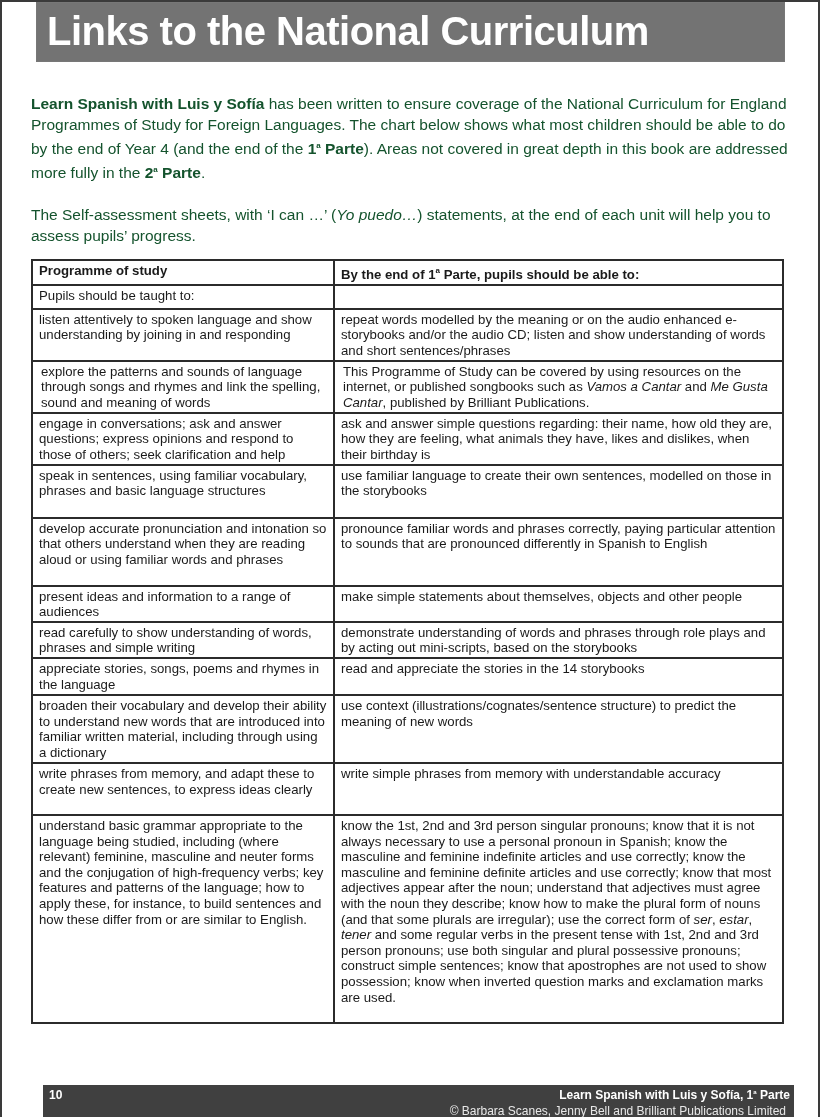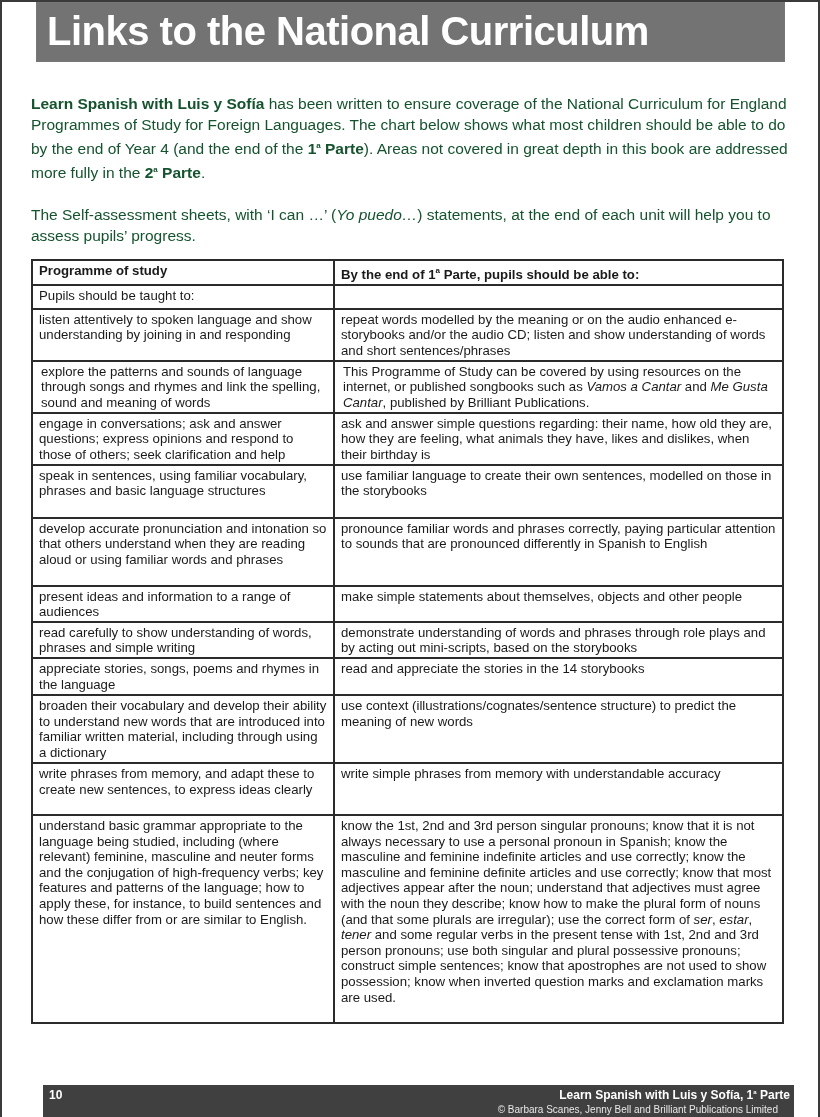--- a/index.html
+++ b/index.html
@@ -59,21 +59,21 @@
       background: #404040; color: #ffffff; margin-left: 12px;
     }
     .footer .page-num {
       position: absolute; left: 6px; top: 3px; font-weight: bold; font-size: 12px;
     }
     .footer .book-title {
       position: absolute; right: 4px; top: 3px; font-weight: bold; font-size: 12px;
     }
     .footer .book-title sup.ord { font-size: 6px; vertical-align: 5px; }
     .footer .copyright {
-      position: absolute; right: 16px; top: 19px; font-size: 10px; color: #e8e8e8;
+      position: absolute; right: 8px; top: 19px; font-size: 12px; color: #e8e8e8;
     }
   </style>
 </head>
 <body>
 
 <div class="page-frame"></div>
 
 <div class="title-bar">
   <h1>Links to the National Curriculum</h1>
 </div>

